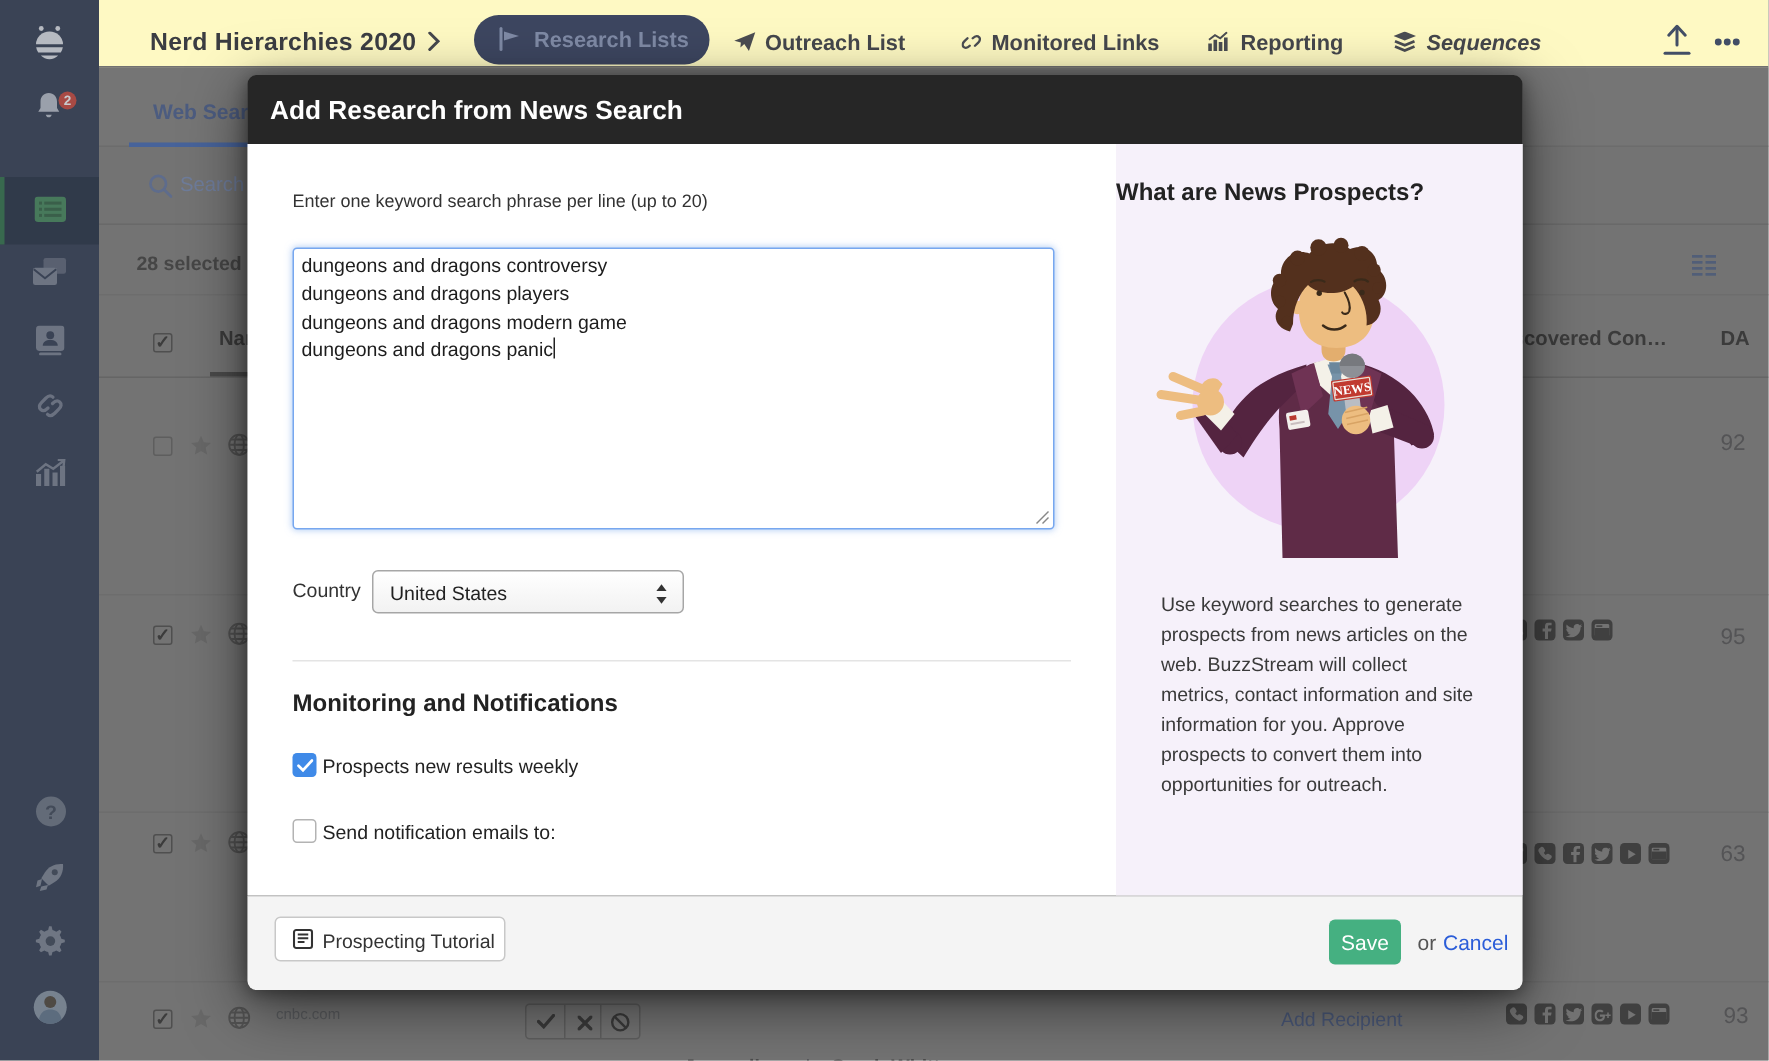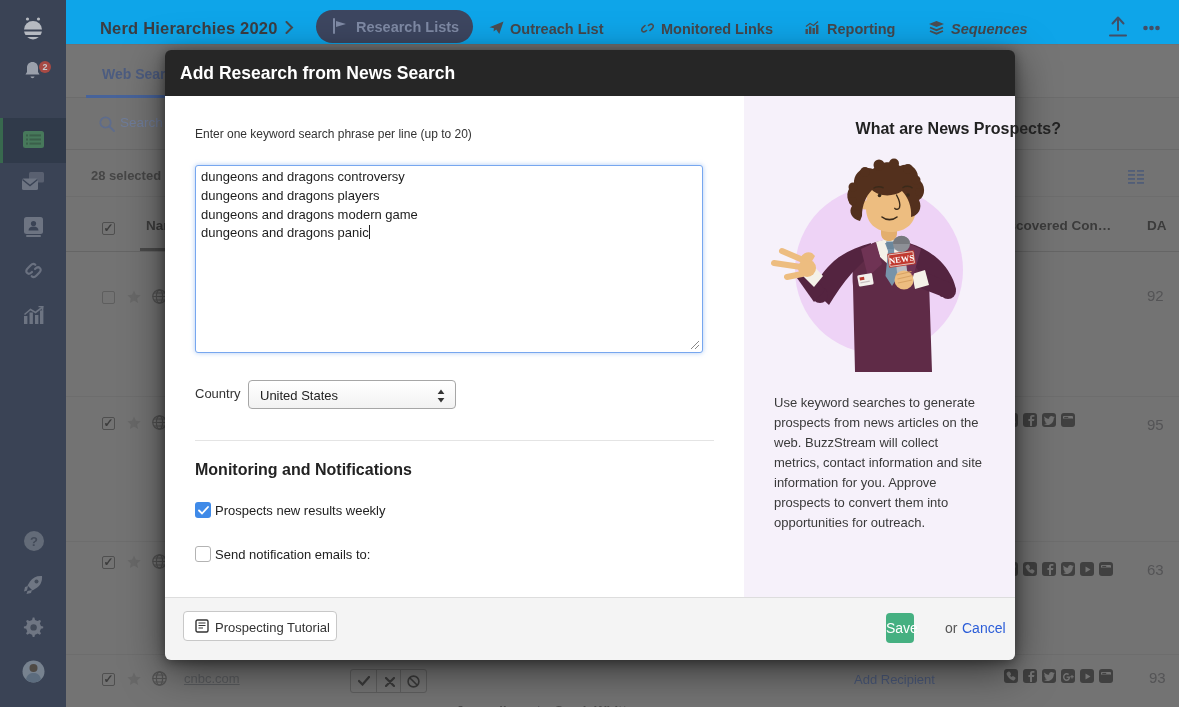--- a/index.html
+++ b/index.html
@@ -6,21 +6,21 @@
 html,body { width:1179px; height:707px; overflow:hidden; }
 body { font-family:"Liberation Sans", sans-serif; background:#747474; position:relative; }
 .abs { position:absolute; }
 svg { display:block; }
 
 
 #sidebar { left:0; top:0; width:66px; height:707px; background:#3a4355; }
 #sideactive { left:0; top:118px; width:66px; height:45px; background:#303a4a; border-left:3px solid #38694e; }
 
 
-#topnav { left:66px; top:0; width:1113px; height:45px; background:#0ea5e9; border-bottom:1px solid #717171; }
+#topnav { left:66px; top:0; width:1113px; height:45px; background:#fef9c3; border-bottom:1px solid #717171; }
 #title { left:34px; top:19px; font-size:16.5px; font-weight:bold; color:#3b3d42; letter-spacing:0.2px; }
 #pill { left:250px; top:10px; width:157px; height:33px; background:#3d4660; border-radius:17px; }
 #pill span { position:absolute; left:40px; top:8.5px; font-size:14.5px; font-weight:bold; color:#7f8aa5; }
 .navitem { top:21px; font-size:14.5px; font-weight:bold; color:#45474c; }
 
 
 #tabbar { left:66px; top:45px; width:1113px; height:53px; background:#757575; border-bottom:1px solid #6c6c6c; }
 #tab1 { left:36px; top:21px; font-size:14px; font-weight:bold; color:#4c5c80; }
 #tabline { left:20px; top:50px; width:112px; height:3px; background:#47639a; }
 
@@ -318,21 +318,21 @@
   <svg class="abs star" style="left:61px;top:17px;" width="14" height="14" viewBox="0 0 14 14">
       <path d="M7 0.5 L8.9 4.8 L13.6 5.3 L10.1 8.4 L11.1 13 L7 10.6 L2.9 13 L3.9 8.4 L0.4 5.3 L5.1 4.8 Z" fill="#686868"></path>
     </svg>
   <svg class="abs" style="left:86px;top:16px;" width="15" height="15" viewBox="0 0 15 15">
       <g stroke="#525252" stroke-width="1.2" fill="none">
         <circle cx="7.5" cy="7.5" r="6.7"></circle>
         <ellipse cx="7.5" cy="7.5" rx="3.1" ry="6.7"></ellipse>
         <path d="M0.8 7.5 L14.2 7.5 M1.7 4 L13.3 4 M1.7 11 L13.3 11"></path>
       </g>
     </svg>
-  <div class="abs" style="left:118px; top:16px; font-size:13px; color:#595b5e;text-decoration:underline;">cnbc.com</div>
+  <div class="abs" style="left:118px; top:16px; font-size:10px; color:#595b5e;">cnbc.com</div>
   <div class="abs" style="left:284px; top:14px; width:77px; height:24px; border:1px solid #5e5e5e; border-radius:3px; display:flex;">
     <div style="width:26px; border-right:1px solid #5e5e5e; position:relative;">
         <svg style="position:absolute;left:7px;top:6px;" width="12" height="10" viewBox="0 0 12 10">
           <path d="M1 5 L4.5 8.5 L11 1" stroke="#3a3a3a" stroke-width="2.2" fill="none" stroke-linecap="round"></path>
         </svg>
       </div>
     <div style="width:25px; border-right:1px solid #5e5e5e; position:relative;">
         <svg style="position:absolute;left:8px;top:7px;" width="10" height="10" viewBox="0 0 10 10">
           <path d="M1 1 L9 9 M9 1 L1 9" stroke="#3a3a3a" stroke-width="2.2" stroke-linecap="round"></path>
         </svg>
@@ -383,21 +383,21 @@
   <div class="abs danum" style="left:1083px; top:14px;">93</div>
 </div>
 
 <div class="abs" id="modal" style="left:165px; top:50px; width:850px; height:610px; border-radius:6px; box-shadow:0 10px 40px rgba(0,0,0,0.55), 0 2px 12px rgba(0,0,0,0.4);">
   <div class="abs" style="left:0; top:0; width:850px; height:46px; background:#262626; border-radius:6px 6px 0 0;">
     <div class="abs" style="left:15px; top:13px; font-size:17.5px; font-weight:bold; color:#ffffff;">Add Research from News Search</div>
   </div>
   <div class="abs" style="left:0; top:46px; width:850px; height:501px; background:#ffffff;"></div>
 
   <div class="abs" style="left:579px; top:46px; width:271px; height:501px; background:#f6f1fa;">
-    <div class="abs" style="left:0; top:24px; width:317px; text-align:right; font-size:16px; font-weight:bold; color:#222222;">What are News Prospects?</div>
+    <div class="abs" style="left:0; top:24px; width:317px; text-align:left; font-size:16px; font-weight:bold; color:#222222;">What are News Prospects?</div>
     <div class="abs" id="illu" style="left:21px; top:60px; width:230px; height:216px;">
     <svg width="230" height="216" viewBox="0 0 230 216">
       <circle cx="114" cy="114" r="84" fill="#eed3f6"></circle>
 
       <path d="M90 216 L88 130 C86 110 91 97 101 91 L108 87 C113 85 119 84 126 84 C133 84 139 85 144 87 L151 91 C161 97 166 110 164 125 L167 216 Z" fill="#5f2b47"></path>
 
       <path d="M106 87 C92 91 78 97 69 105 C60 113 52 124 48 134 L64 149 C70 139 78 127 87 117 L105 99 Z" fill="#542440"></path>
       <circle cx="55" cy="139" r="8" fill="#542440"></circle>
 
       <path d="M60 134 L44 113 L32 122 L49 146 Z" fill="#542440"></path>
@@ -506,17 +506,17 @@
   <div class="abs" style="left:50px; top:497px; font-size:13px; color:#222222;">Send notification emails to:</div>
 
   <div class="abs" style="left:0; top:547px; width:850px; height:63px; background:#f4f4f4; border-top:1px solid #dddddd; border-radius:0 0 6px 6px;">
     <div class="abs" style="left:18px; top:13px; width:154px; height:30px; background:#fff; border:1px solid #c8c8c8; border-radius:4px;padding-left:45px;">
       <svg style="position:absolute;left:11px;top:7px;" width="14" height="14" viewBox="0 0 14 14">
           <rect x="1" y="1" width="12" height="12" rx="1.5" stroke="#333" stroke-width="1.4" fill="none"></rect>
           <path d="M3.5 4 L10.5 4 M3.5 6.5 L10.5 6.5 M3.5 9 L8 9" stroke="#333" stroke-width="1.2"></path>
         </svg>
       <span style="position:absolute; left:31px; top:8px; font-size:13px; color:#333;">Prospecting Tutorial</span>
     </div>
-    <div class="abs" style="left:721px; top:15px; width:28px; height:30px; background:#45b081; border-radius:4px; color:#fff; font-size:14px; text-align:center; line-height:30px;">Save</div>
+    <div class="abs" style="left:721px; top:15px; width:48px; height:30px; background:#45b081; border-radius:4px; color:#fff; font-size:14px; text-align:center; line-height:30px;">Save</div>
     <div class="abs" style="left:780px; top:22px; font-size:14px; color:#555;">or</div>
     <div class="abs" style="left:797px; top:22px; font-size:14px; color:#2b5dd8;">Cancel</div>
   </div>
 </div>
 
 </body></html>

